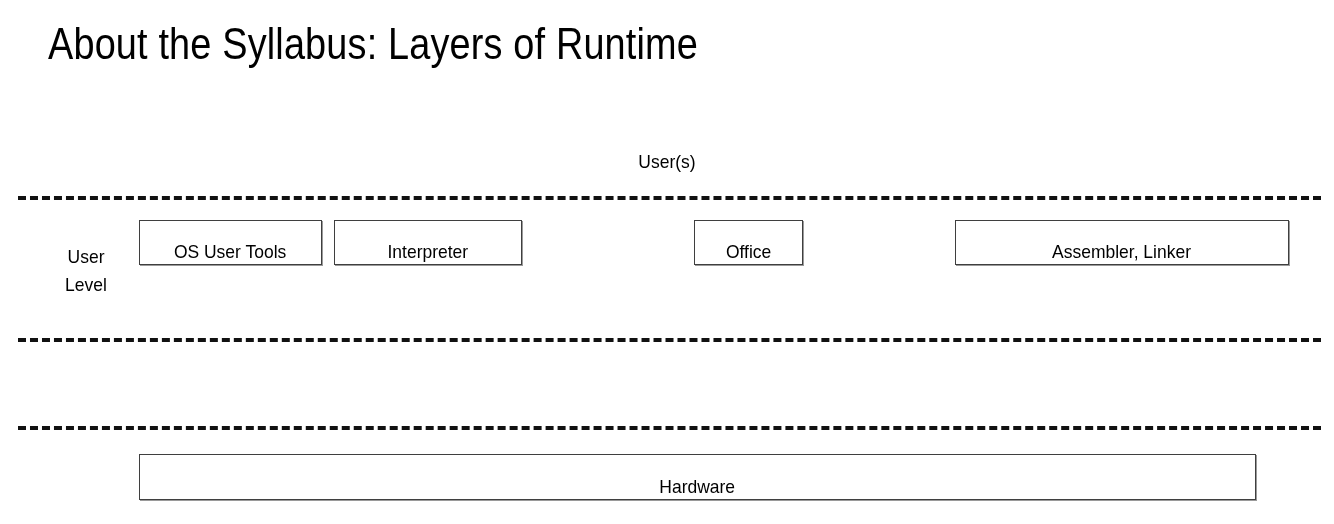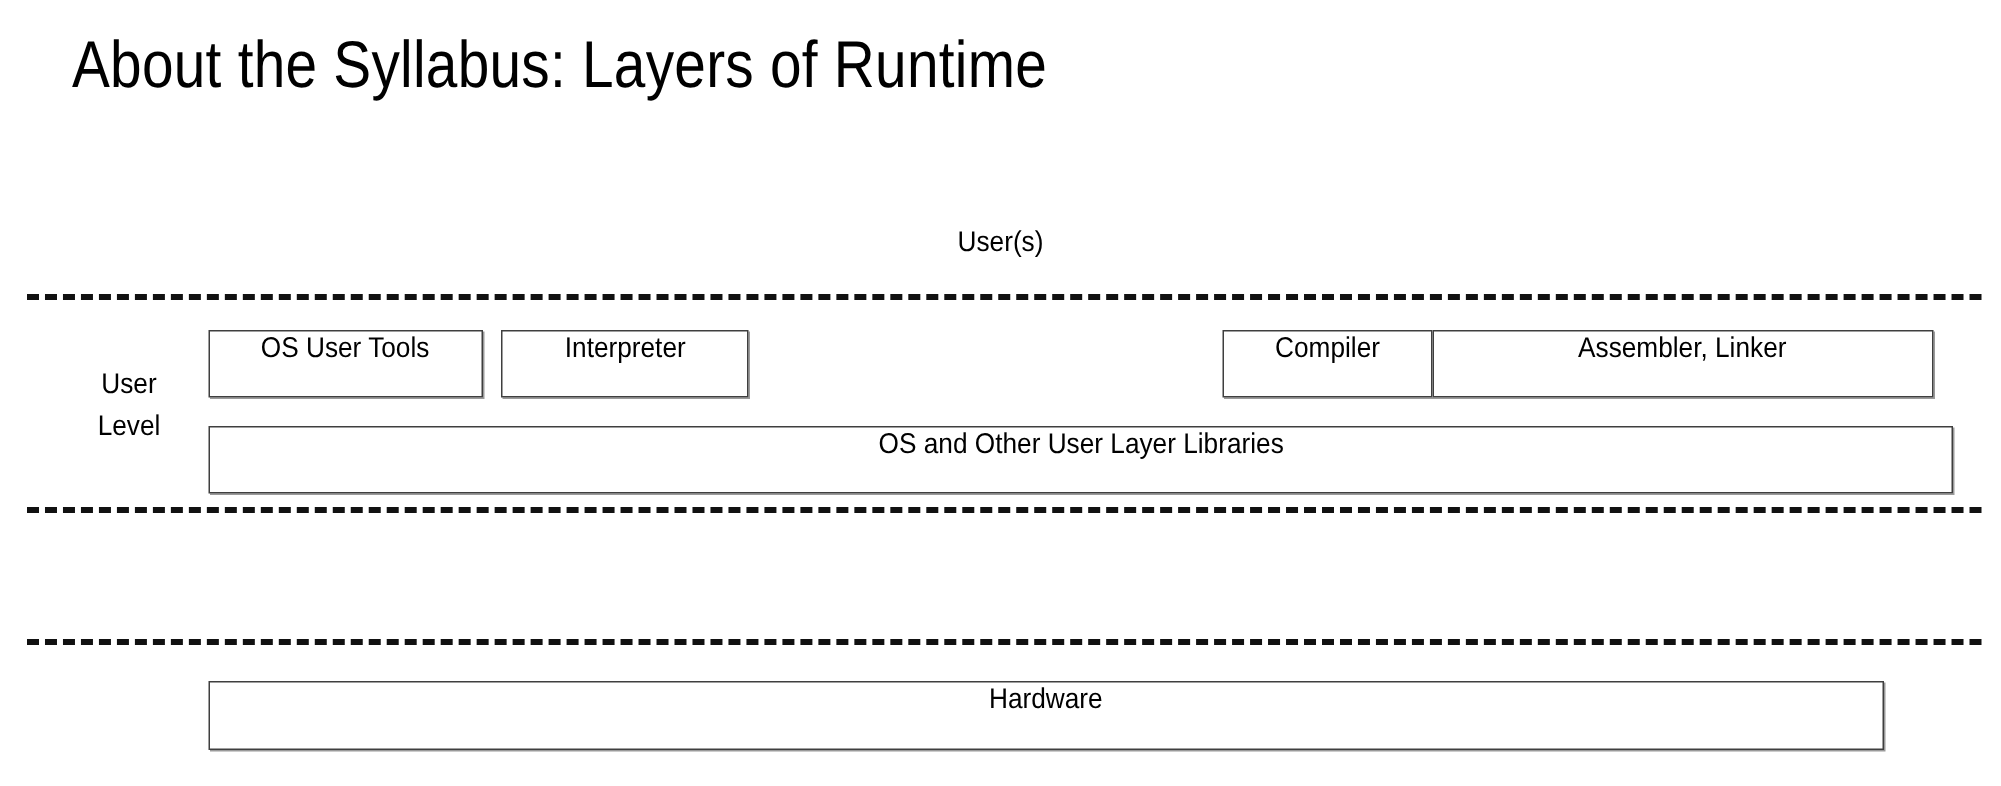--- a/index.html
+++ b/index.html
@@ -77,21 +77,21 @@
   }
 
   
   .layer-box {
     position: absolute;
     box-sizing: border-box;
     background: #ffffff;
     border: 1.5px solid #3f3f3f;
     box-shadow: 1px 1px 0 0 #9a9a9a;
     display: flex;
-    align-items: flex-start;
+    align-items: flex-end;
     justify-content: center;
   }
   .layer-box .box-label {
     font-size: 19px;
     line-height: 24px;
     white-space: nowrap;
     transform: scaleX(0.92);
   }
 
   
@@ -100,21 +100,21 @@
     left: 139px;
     top: 220px;
     width: 1163px;
     height: 45px;
   }
   #app-row .layer-box {
     top: 0;
     height: 45px;
   }
   #box-os-user-tools { left: 0px;   width: 183px; }
-  #box-interpreter   { left: 195px; width: 165px; }
+  #box-interpreter   { left: 195px; width: 188px; }
   #box-web-browser   { left: 358px; width: 182px; }
   #box-office        { left: 555px; width: 109px; }
   #box-compiler      { left: 676px; width: 140px; }
   #box-assembler     { left: 816px; width: 334px; }
 
   
   #box-user-libraries {
     left: 139px;
     top: 284px;
     width: 1163px;
@@ -149,31 +149,28 @@
     <div>Level</div>
   </div>
 
   <div id="app-row">
     <div id="box-os-user-tools" class="layer-box">
       <span class="box-label">OS User Tools</span>
     </div>
     <div id="box-interpreter" class="layer-box">
       <span class="box-label">Interpreter</span>
     </div>
-    <div id="box-compiler" class="layer-box">
-      <span class="box-label">Compiler</span>
+    <div id="box-office" class="layer-box">
+      <span class="box-label">Office</span>
     </div>
     <div id="box-assembler" class="layer-box">
       <span class="box-label">Assembler, Linker</span>
     </div>
   </div>
 
-  <div id="box-user-libraries" class="layer-box">
-    <span class="box-label">OS and Other User Layer Libraries</span>
-  </div>
 
   <div id="dashed-line-2" class="dashed-line"></div>
 
 
   <div id="dashed-line-3" class="dashed-line"></div>
 
   <div id="box-hardware" class="layer-box">
     <span class="box-label">Hardware</span>
   </div>
 

